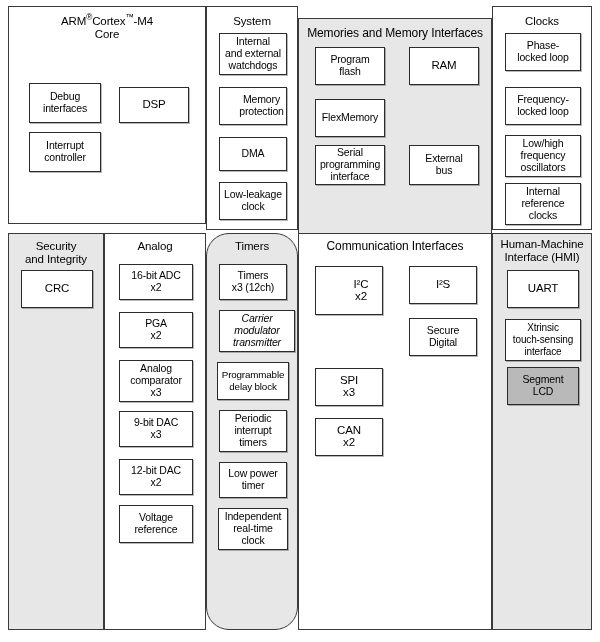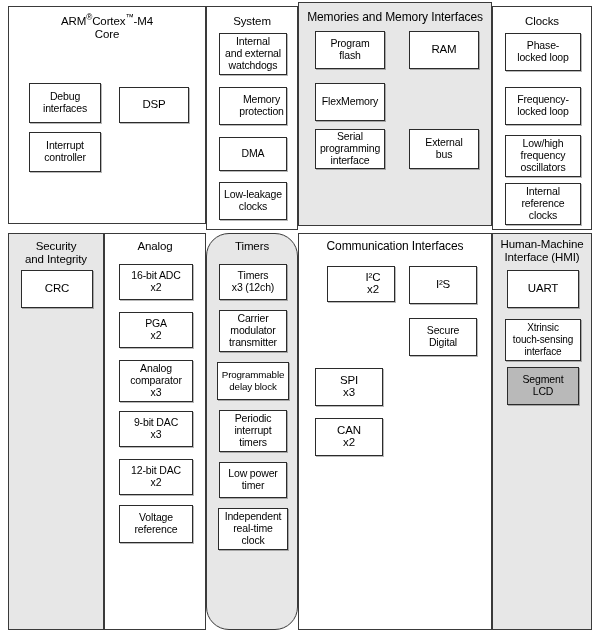--- a/index.html
+++ b/index.html
@@ -69,24 +69,24 @@
 
   <div class="panel" style="left:206px;top:6px;width:92px;height:224px;">
     <div class="panel-title" style="top:8px;">System</div>
     <div class="block" style="left:12px;top:26px;width:68px;height:42px;">Internal
 and external
 watchdogs</div>
     <div class="block" style="left:12px;top:80px;width:68px;height:38px;padding-left:17px;">Memory
 protection</div>
     <div class="block" style="left:12px;top:130px;width:68px;height:34px;">DMA</div>
     <div class="block" style="left:12px;top:175px;width:68px;height:38px;">Low-leakage
-clocks</div>
+clock</div>
   </div>
 
-  <div class="panel gray" style="left:298px;top:2px;width:194px;height:224px;">
+  <div class="panel gray" style="left:298px;top:18px;width:194px;height:224px;">
     <div class="panel-title wide" style="top:8px;">Memories and Memory Interfaces</div>
     <div class="block" style="left:16px;top:28px;width:70px;height:38px;">Program
 flash</div>
     <div class="block big" style="left:110px;top:28px;width:70px;height:38px;">RAM</div>
     <div class="block" style="left:16px;top:80px;width:70px;height:38px;">FlexMemory</div>
     <div class="block" style="left:16px;top:126px;width:70px;height:40px;">Serial
 programming
 interface</div>
     <div class="block" style="left:110px;top:126px;width:70px;height:40px;">External
 bus</div>
@@ -126,38 +126,38 @@
     <div class="block" style="left:14px;top:225px;width:74px;height:36px;">12-bit DAC
 x2</div>
     <div class="block" style="left:14px;top:271px;width:74px;height:38px;">Voltage
 reference</div>
   </div>
 
   <div class="panel gray" style="left:206px;top:233px;width:92px;height:397px;border-radius:23px;">
     <div class="panel-title" style="top:6px;">Timers</div>
     <div class="block" style="left:12px;top:30px;width:68px;height:36px;">Timers
 x3 (12ch)</div>
-    <div class="block" style="left:12px;top:76px;width:68px;height:42px;">Carrier
+    <div class="block" style="left:12px;top:76px;width:76px;height:42px;font-style:italic;">Carrier
 modulator
 transmitter</div>
     <div class="block" style="left:10px;top:128px;width:72px;height:38px;font-size:9.8px;">Programmable
 delay block</div>
     <div class="block" style="left:12px;top:176px;width:68px;height:42px;">Periodic
 interrupt
 timers</div>
     <div class="block" style="left:12px;top:228px;width:68px;height:36px;">Low power
 timer</div>
     <div class="block" style="left:11px;top:274px;width:70px;height:42px;">Independent
 real-time
 clock</div>
   </div>
 
   <div class="panel" style="left:298px;top:233px;width:194px;height:397px;">
     <div class="panel-title wide" style="top:6px;">Communication Interfaces</div>
-    <div class="block big" style="left:28px;top:32px;width:68px;height:36px;padding-left:24px;">I²C
+    <div class="block big" style="left:16px;top:32px;width:68px;height:49px;padding-left:24px;">I²C
 x2</div>
     <div class="block big" style="left:110px;top:32px;width:68px;height:38px;">I²S</div>
     <div class="block" style="left:110px;top:84px;width:68px;height:38px;">Secure
 Digital</div>
     <div class="block big" style="left:16px;top:134px;width:68px;height:38px;">SPI
 x3</div>
     <div class="block big" style="left:16px;top:184px;width:68px;height:38px;">CAN
 x2</div>
   </div>
 

